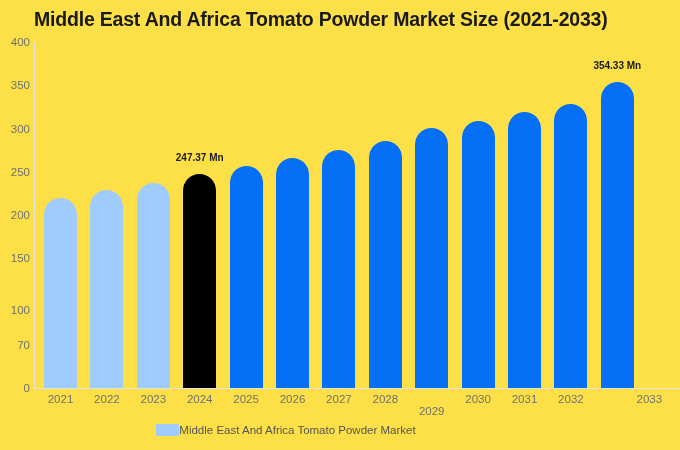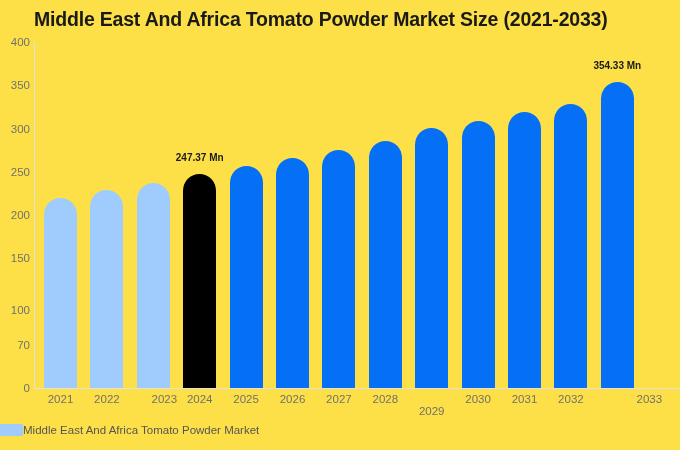--- a/index.html
+++ b/index.html
@@ -117,20 +117,21 @@
     white-space: nowrap;
   }
   
   .legend {
     position: absolute;
     left: 0;
     top: 424px;
     width: 572px;
     display: flex;
     align-items: center;
+    justify-content: center;
     gap: 0;
   }
   .legend-swatch {
     width: 23px;
     height: 12px;
     border-radius: 1px;
   }
   .legend-label {
     font-size: 11.5px;
     color: #555555;
@@ -200,21 +201,21 @@
         <div class="bar-group" style="left: 566.8px; width: 33px; height: 346px;">
           <div class="bar" style="height: 306.495px; background: rgb(5, 112, 245);"></div>
         </div>
         <div class="bar-label" style="left: 583.3px; top: 17.5045px;">354.33 Mn</div>
       </div>
   </div>
 
   <div id="x-axis">
       <div class="xtick" style="left: 26.5px;">2021</div>
       <div class="xtick" style="left: 72.9px;">2022</div>
-      <div class="xtick" style="left: 119.3px; margin-left: 11px;">2023</div>
+      <div class="xtick" style="left: 119.3px;">2023</div>
       <div class="xtick" style="left: 165.7px;">2024</div>
       <div class="xtick" style="left: 212.1px;">2025</div>
       <div class="xtick" style="left: 258.5px;">2026</div>
       <div class="xtick" style="left: 304.9px;">2027</div>
       <div class="xtick" style="left: 351.3px;">2028</div>
       <div class="xtick" style="left: 397.7px; margin-top: 12px;">2029</div>
       <div class="xtick" style="left: 444.1px;">2030</div>
       <div class="xtick" style="left: 490.5px;">2031</div>
       <div class="xtick" style="left: 536.9px;">2032</div>
       <div class="xtick" style="left: 583.3px; margin-left: 32px;">2033</div>

